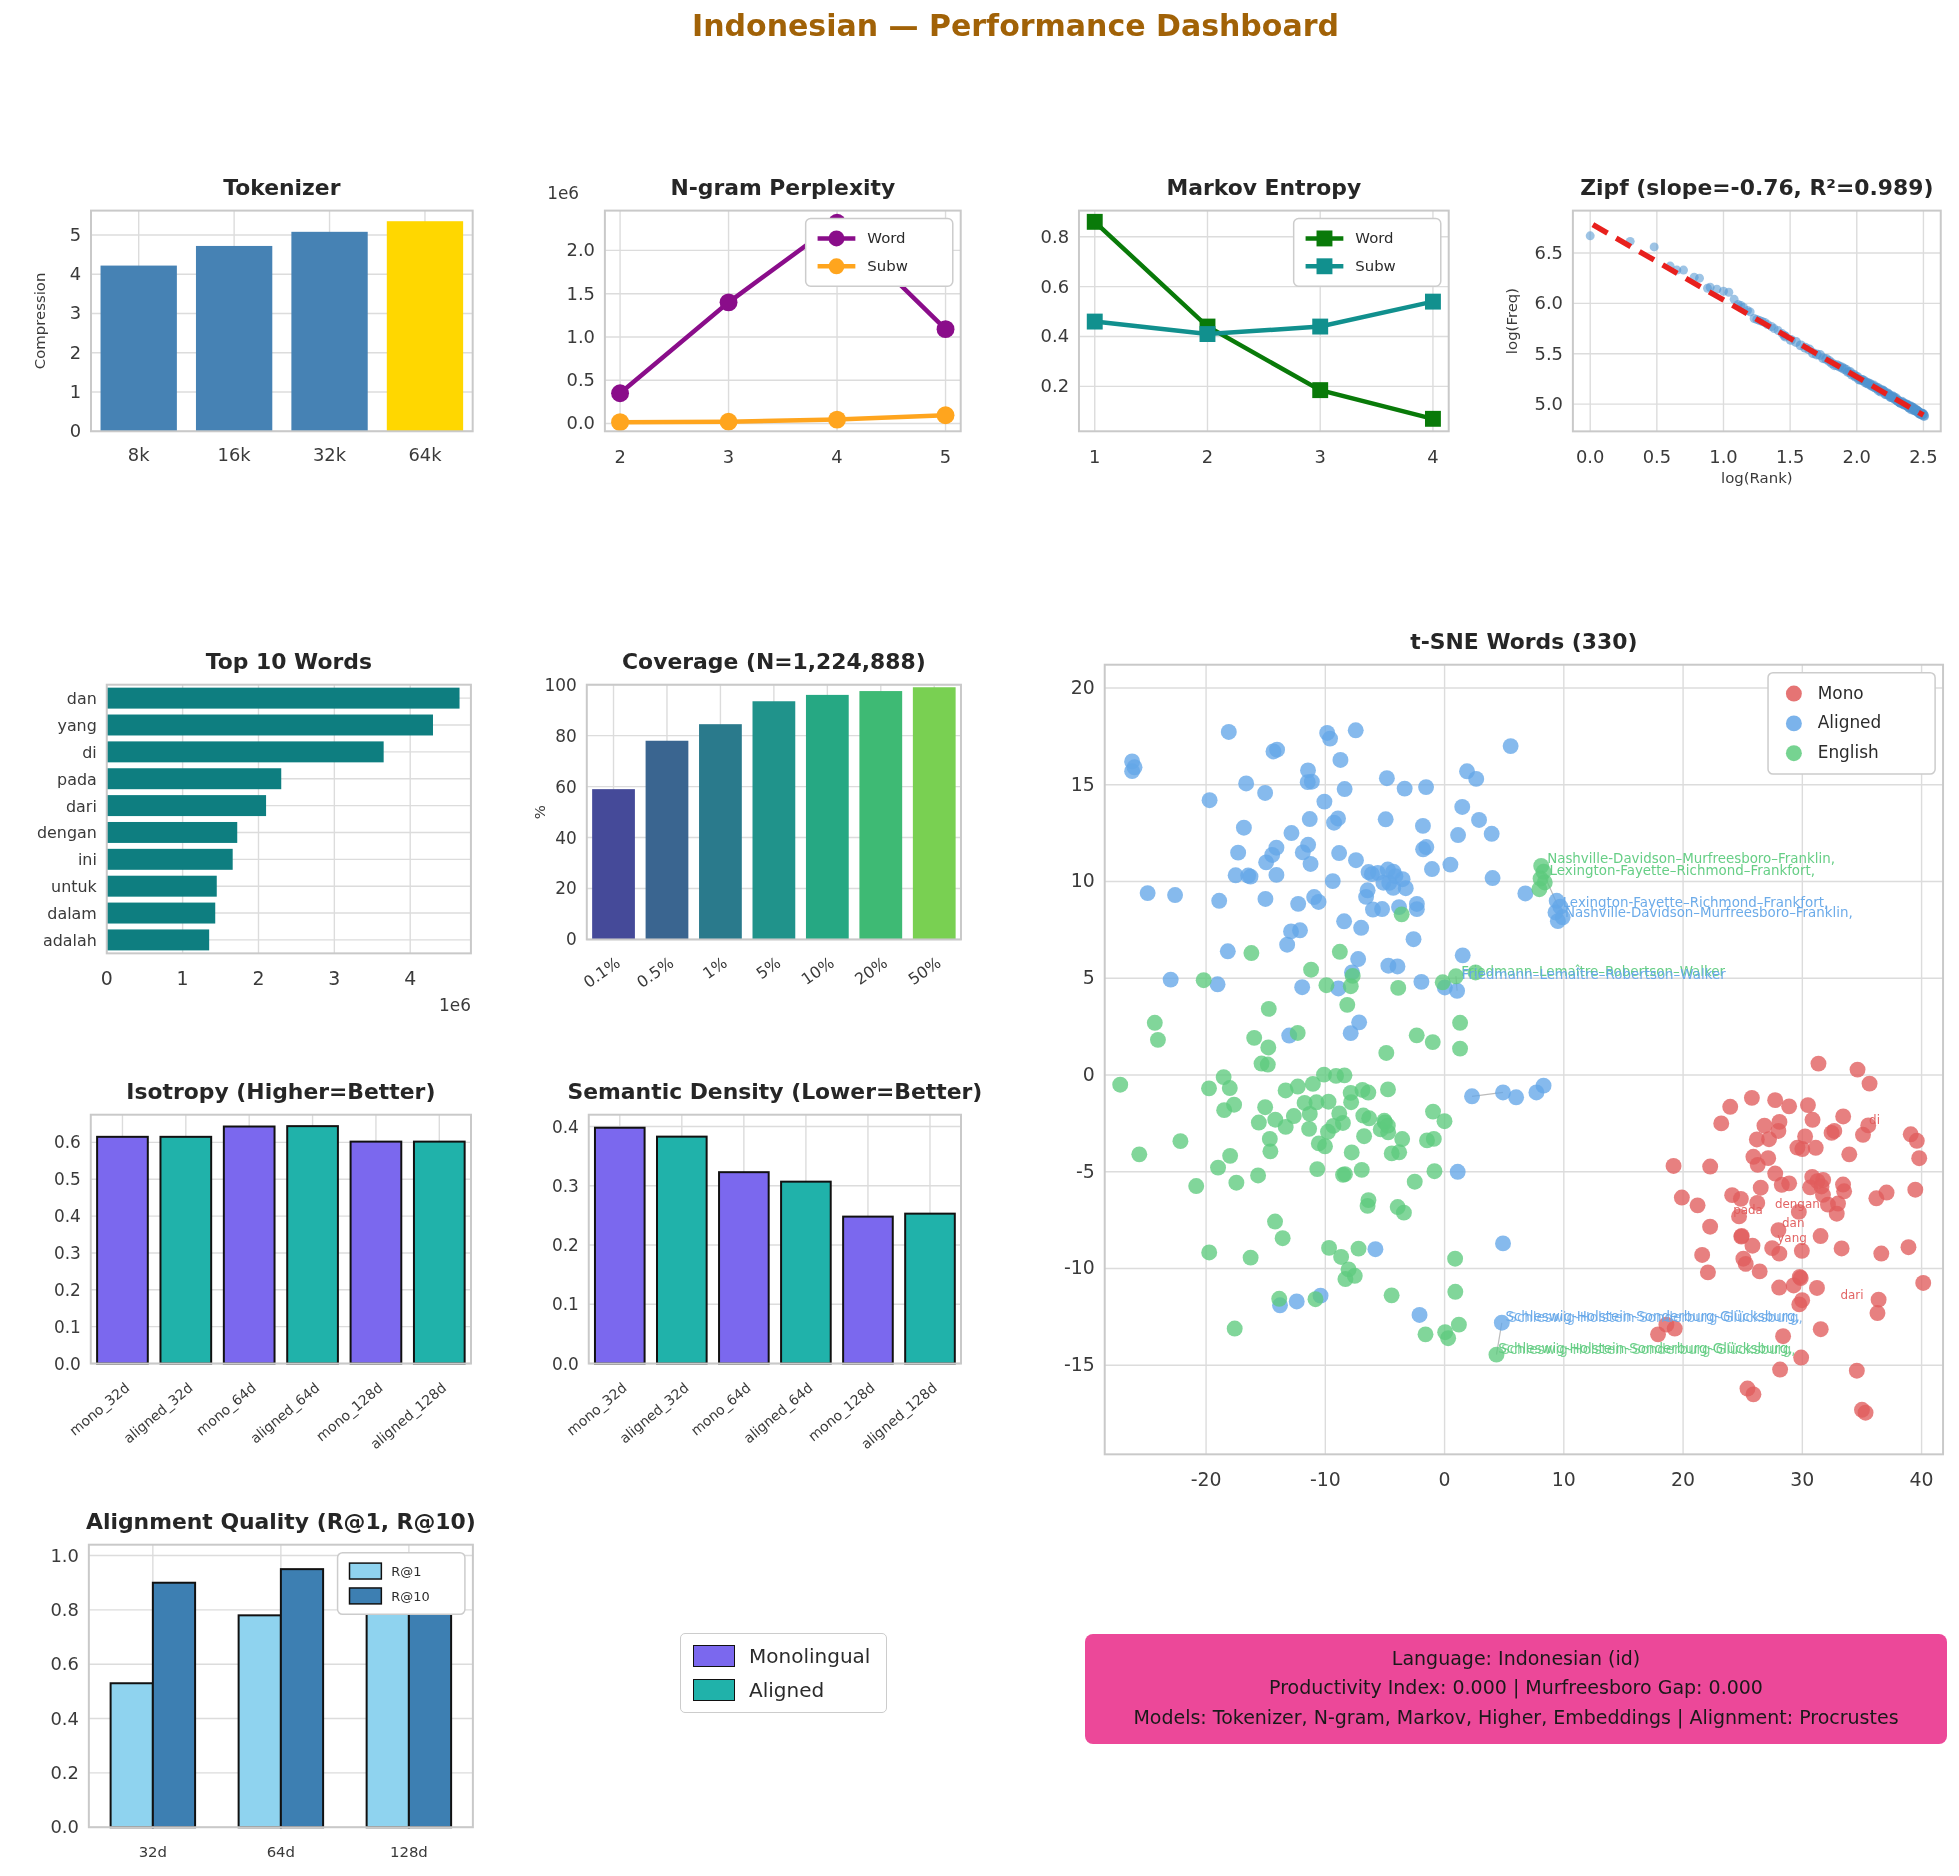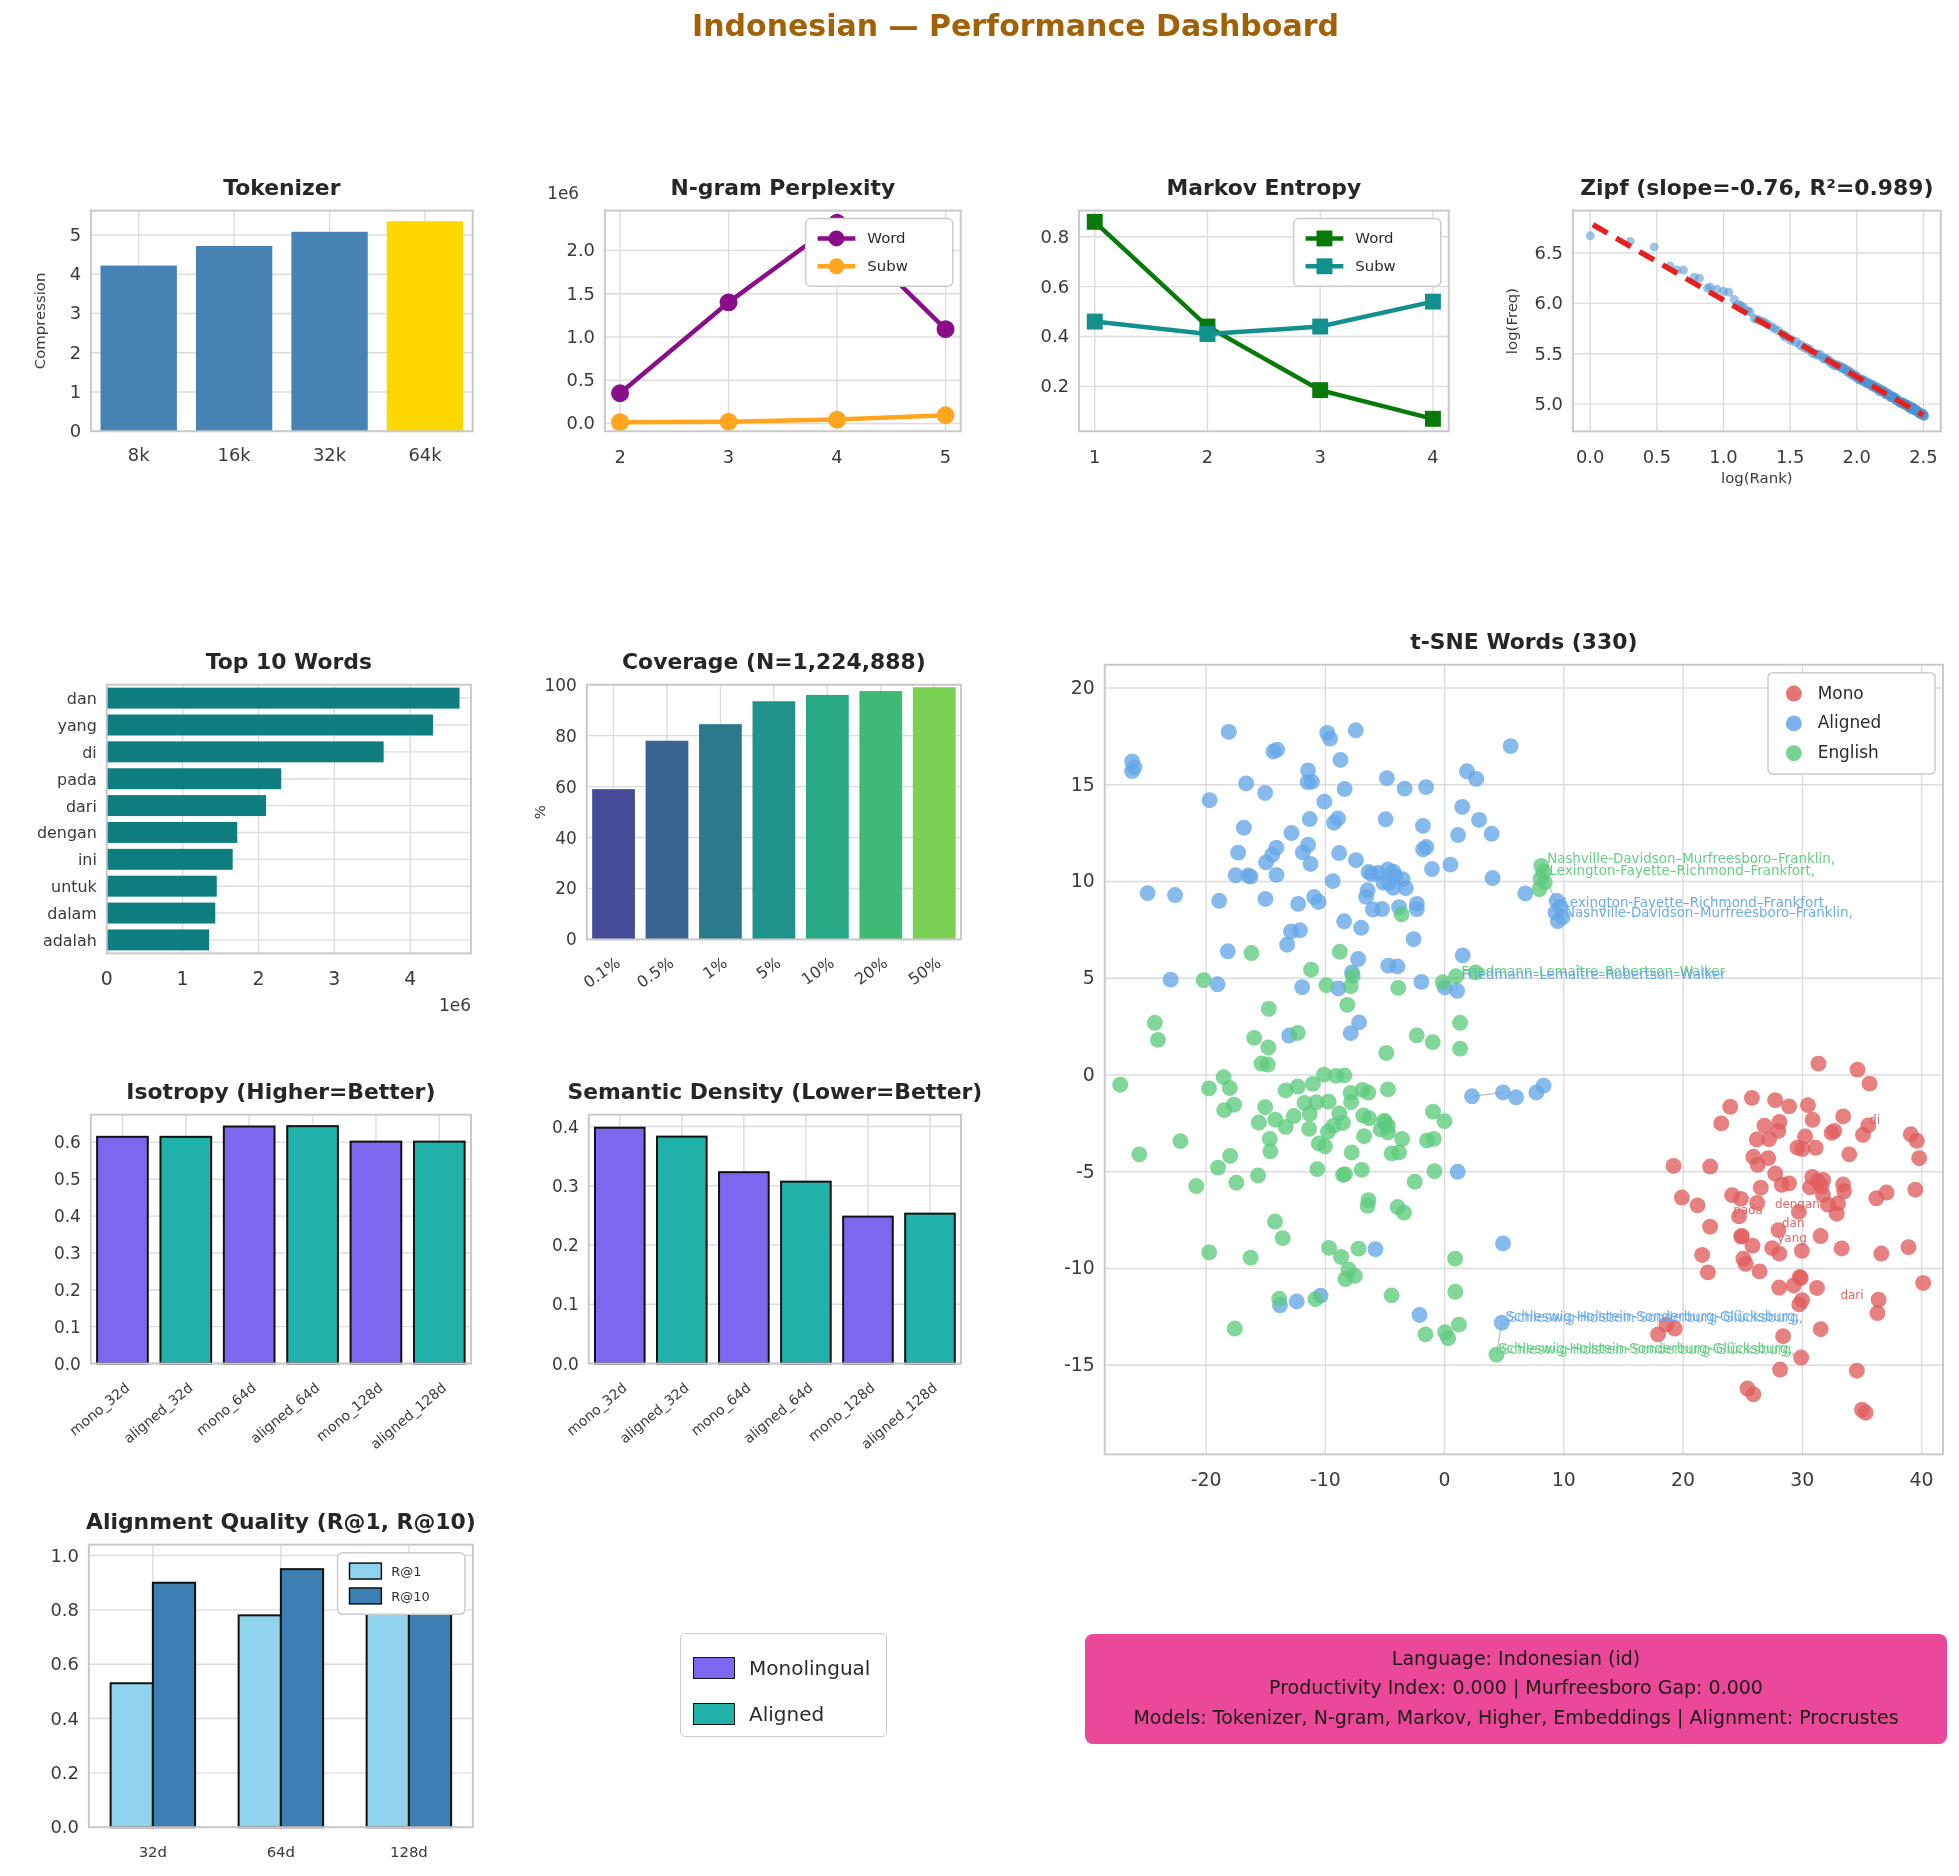--- a/index.html
+++ b/index.html
@@ -1,20 +1,20 @@
 <!DOCTYPE html>
 <html><head>
 <meta charset="utf-8">
 <style>
   html,body{margin:0;padding:0;background:#ffffff;}
   body{width:1959px;height:1877px;position:relative;font-family:"DejaVu Sans",sans-serif;overflow:hidden;}
   .main-title{position:absolute;left:0;top:8px;width:100%;text-align:center;font-size:30px;font-weight:bold;color:#a16207;padding-left:36px;}
   svg.chart{position:absolute;overflow:visible;}
   .center-legend{position:absolute;left:680px;top:1633px;background:#fff;border:1.5px solid #cccccc;border-radius:5px;padding:10px 16px 10px 12px;display:flex;flex-direction:column;gap:10px;}
-  .cl-row{display:flex;align-items:center;gap:14px;margin-top:12px;}
+  .cl-row{display:flex;align-items:center;gap:14px;}
   .cl-swatch{display:inline-block;width:40px;height:20px;border:1.8px solid #111;}
   .cl-label{font-size:20px;color:#2b2b2b;}
   .info-box{position:absolute;left:1085px;top:1634px;width:862px;background:#ec4899;border-radius:8px;padding:10px 0 12px 0;text-align:center;font-size:19px;color:#1a1a1a;line-height:1.55;}
 </style>
 </head>
 <body>
 
 <div class="main-title">Indonesian — Performance Dashboard</div>
 
 <svg class="chart" width="460" height="330" style="left: 25px; top: 147px;" viewBox="0 0 462 332">

